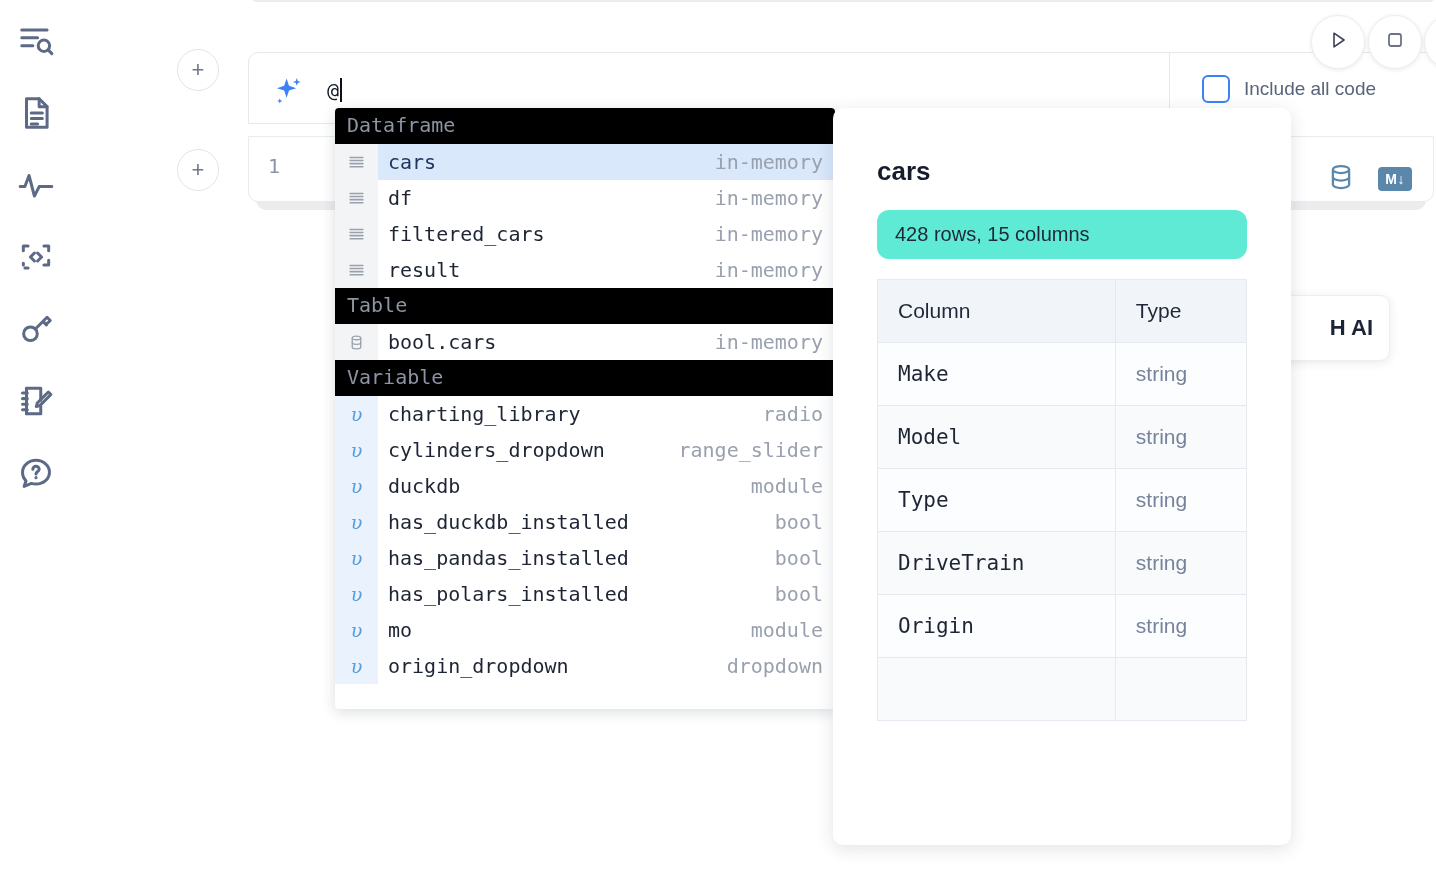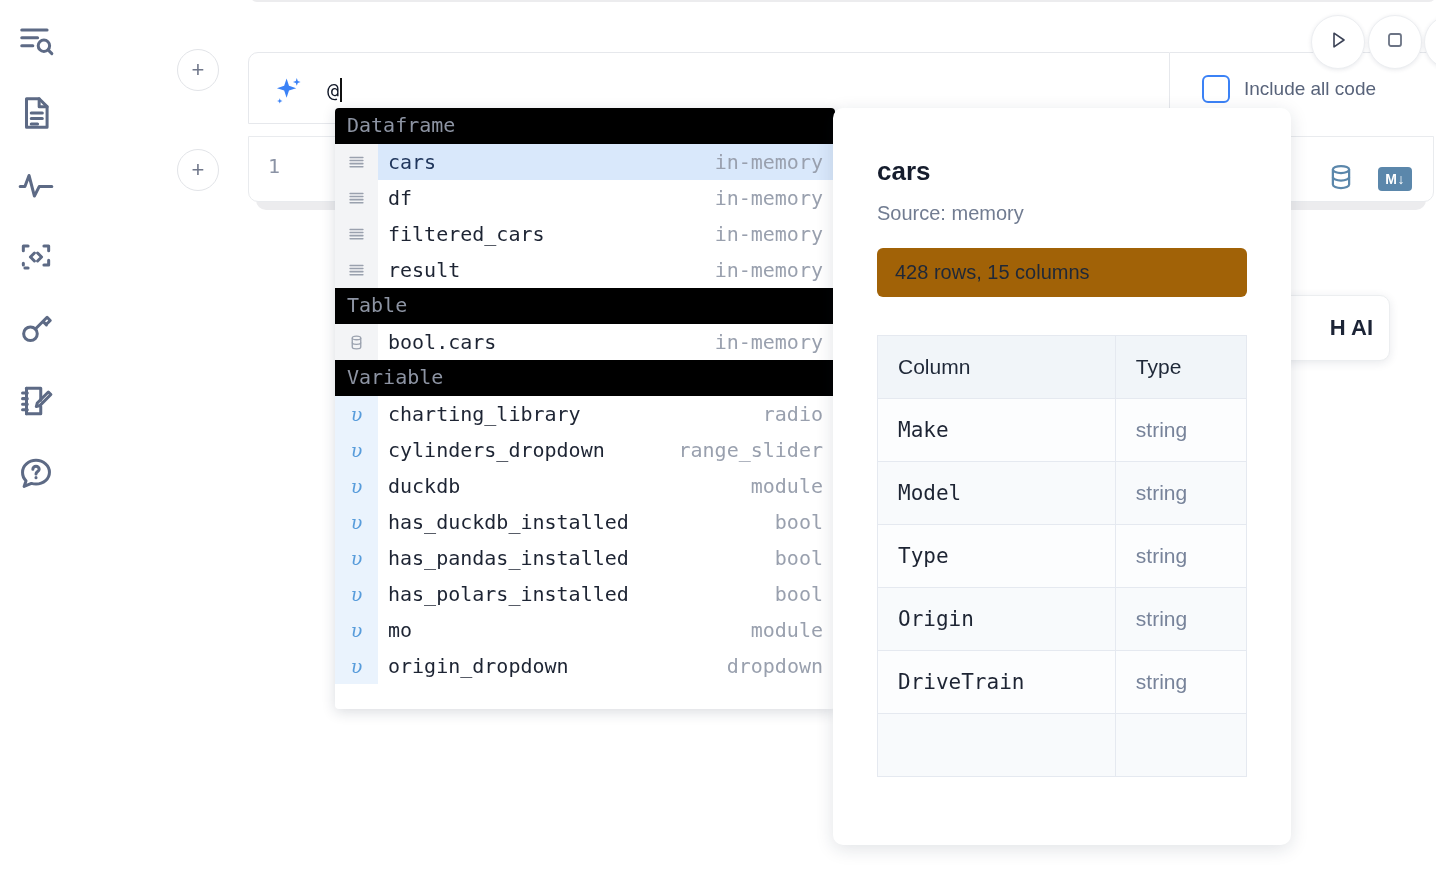--- a/index.html
+++ b/index.html
@@ -197,27 +197,27 @@
     border-radius: 10px;
     box-shadow: 0 4px 18px rgba(25,35,60,.13);
     padding: 48px 44px 0 44px;
     overflow: hidden;
     z-index: 25;
   }
   .doc-title { font-size: 26px; font-weight: 700; color: #151c2c; }
   .doc-source { font-size: 20px; color: #717c91; margin-top: 15px; }
   .doc-shape {
     margin-top: 23px;
-    background: #a16207;
-    border-radius: 6px;
+    background: #5eead4;
+    border-radius: 12px;
     padding: 13px 18px;
     font-size: 20px; color: #1f2838;
   }
   .doc-table {
-    margin-top: 38px;
+    margin-top: 20px;
     border: 1px solid #e5e9f0;
     border-collapse: collapse;
     width: 100%;
   }
   .doc-table th, .doc-table td {
     border: 1px solid #e5e9f0;
     text-align: left;
     padding: 19px 20px;
     font-size: 21px;
   }
@@ -481,21 +481,20 @@
       </span>
       <span class="ac-body">
         <span class="ac-name">origin_dropdown</span>
         <span class="ac-type">dropdown</span>
       </span>
     </div>
   </div>
 
 <div class="doc">
   <div class="doc-title">cars</div>
-  <div class="doc-source">Source: memory</div>
   <div class="doc-shape">428 rows, 15 columns</div>
   <table class="doc-table">
     <thead>
         <tr>
       <th>Column</th>
       <th>Type</th>
     </tr>
       </thead>
     <tbody id="doc-rows">
         <tr>
@@ -504,25 +503,25 @@
         </tr>
         <tr>
           <td class="col">Model</td>
           <td class="typ">string</td>
         </tr>
         <tr>
           <td class="col">Type</td>
           <td class="typ">string</td>
         </tr>
         <tr>
-          <td class="col">Origin</td>
+          <td class="col">DriveTrain</td>
           <td class="typ">string</td>
         </tr>
         <tr>
-          <td class="col">DriveTrain</td>
+          <td class="col">Origin</td>
           <td class="typ">string</td>
         </tr>
         <tr>
           <td class="col">&nbsp;</td>
           <td class="typ">&nbsp;</td>
         </tr>
       </tbody>
   </table>
 </div>
 

